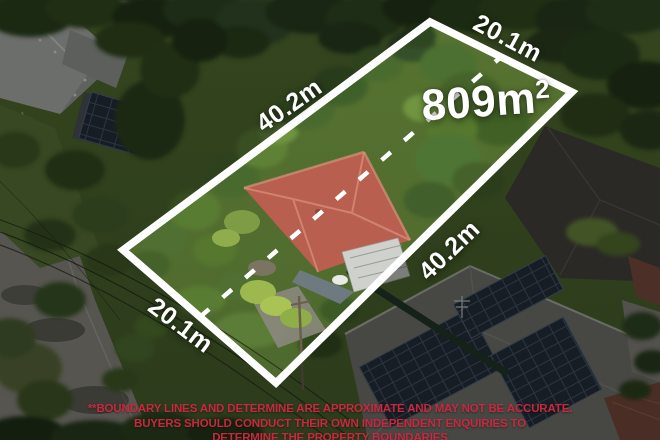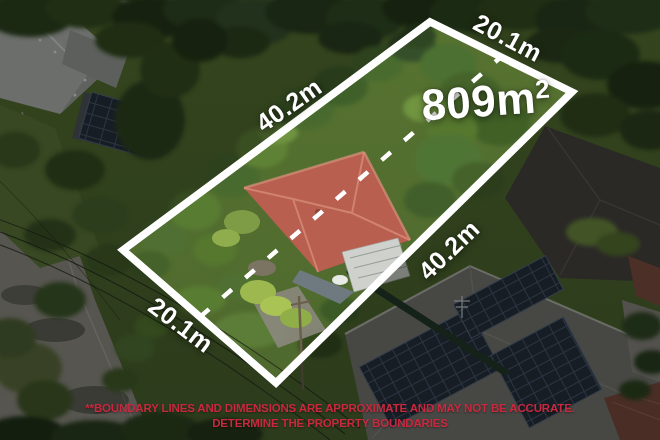--- a/index.html
+++ b/index.html
@@ -223,17 +223,18 @@
   <div class="dim-label lbl-tl">40.2m</div>
   <div class="dim-label lbl-tr">20.1m</div>
   <div class="dim-label lbl-br">40.2m</div>
   <div class="dim-label lbl-bl">20.1m</div>
 
   <div class="area-label">
     <span>809m</span><span class="sup">2</span>
   </div>
 
   <div class="disclaimer" style="color: rgb(200, 41, 63);">
-    <div>**BOUNDARY LINES AND DIMENSIONS ARE APPROXIMATE AND MAY NOT BE ACCURATE.</div>
+    <div>**BOUNDARY LINES AND DETERMINE ARE APPROXIMATE AND MAY NOT BE ACCURATE.</div>
+    <div>BUYERS SHOULD CONDUCT THEIR OWN INDEPENDENT ENQUIRIES TO</div>
     <div>DETERMINE THE PROPERTY BOUNDARIES</div>
   </div>
 
 </div>
 
 </body></html>

